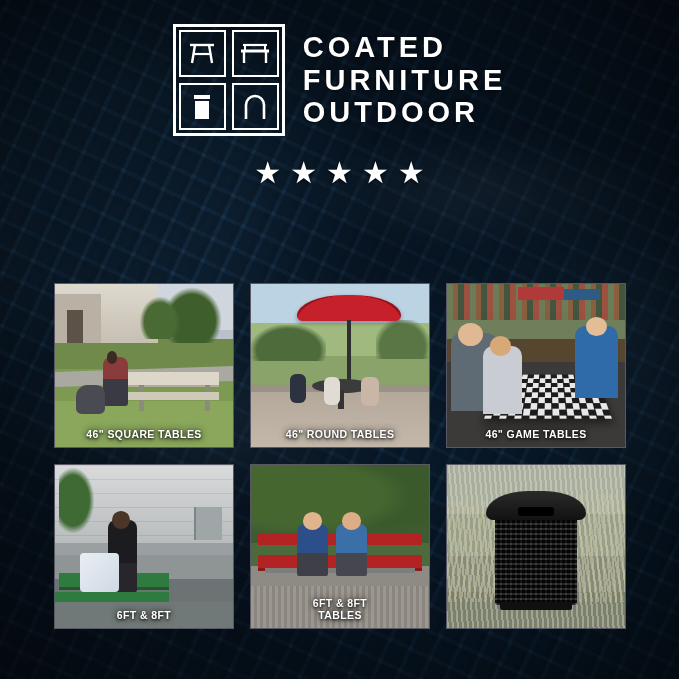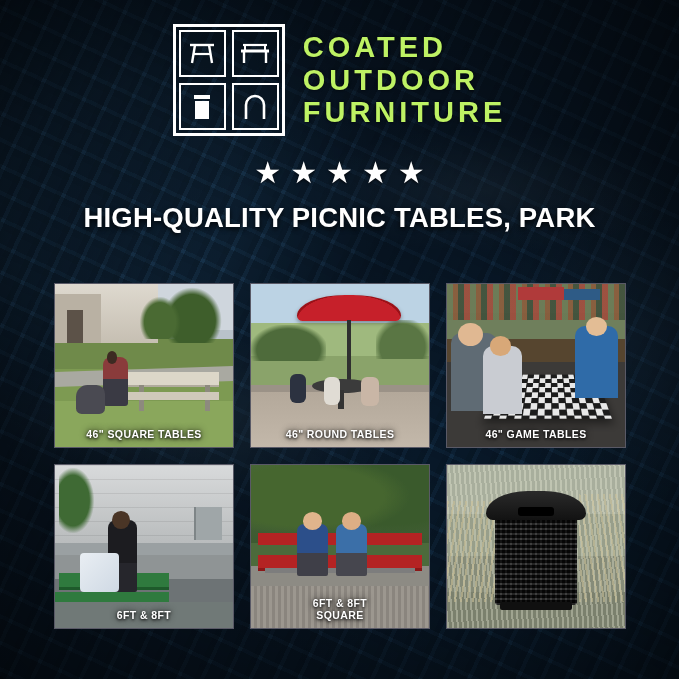--- a/index.html
+++ b/index.html
@@ -65,21 +65,21 @@
   .logo-cell {
     border: 2px solid #fff;
     margin: 3px;
     display: flex; align-items: center; justify-content: center;
   }
   .logo-text {
     margin-left: 18px;
     display: flex; flex-direction: column; gap: 2px;
   }
   .logo-line {
-    color: #bef264;
+    color: #ffffff;
     font-weight: 700;
     font-size: 29px;
     letter-spacing: 4px;
     line-height: 1.06;
     text-shadow: 0 0 3px rgba(0,0,0,.8);
   }
 
   
   .stars {
     position: absolute; left: 0; right: 0; top: 158px;
@@ -276,35 +276,34 @@
           </svg>
         </div>
         <div class="logo-cell">
           <svg width="26" height="28" viewBox="0 0 26 28" aria-hidden="true">
             <path d="M4 26 V12 A9 9 0 0 1 22 12 V26" stroke="#fff" stroke-width="2.6" fill="none"></path>
           </svg>
         </div>
       </div>
       <div class="logo-text">
         <div class="logo-line">COATED</div>
+        <div class="logo-line">FURNITURE</div>
         <div class="logo-line outline">OUTDOOR</div>
-        <div class="logo-line">FURNITURE</div>
       </div>
     </div>
 
     <div class="stars">
       <span class="star">★</span>
       <span class="star">★</span>
       <span class="star">★</span>
       <span class="star">★</span>
       <span class="star">★</span>
     </div>
 
     <div class="headline">
-      <div>HIGH-QUALITY PICNIC TABLES, PARK</div>
     </div>
 
     <div class="grid">
 
       <div class="tile">
         <div class="photo p1">
           <div class="bldg"></div>
             <div class="bldg2"></div>
             <div class="door"></div>
           <div class="tree"></div>
@@ -384,21 +383,21 @@
           <div class="back"></div>
           <div class="bench"></div>
             <div class="legs"></div>
           <div class="kid1"></div>
             <div class="kid1h"></div>
           <div class="kid2"></div>
             <div class="kid2h"></div>
         </div>
         <div class="caption two-line">
           <div>6FT &amp; 8FT</div>
-          <div>SQUARE</div>
+          <div>TABLES</div>
         </div>
       </div>
 
       <div class="tile">
         <div class="photo p6">
           <div class="grassbg"></div>
           <div class="reeds"></div>
             <div class="reeds2"></div>
           <div class="can"></div>
             <div class="dome"></div>

